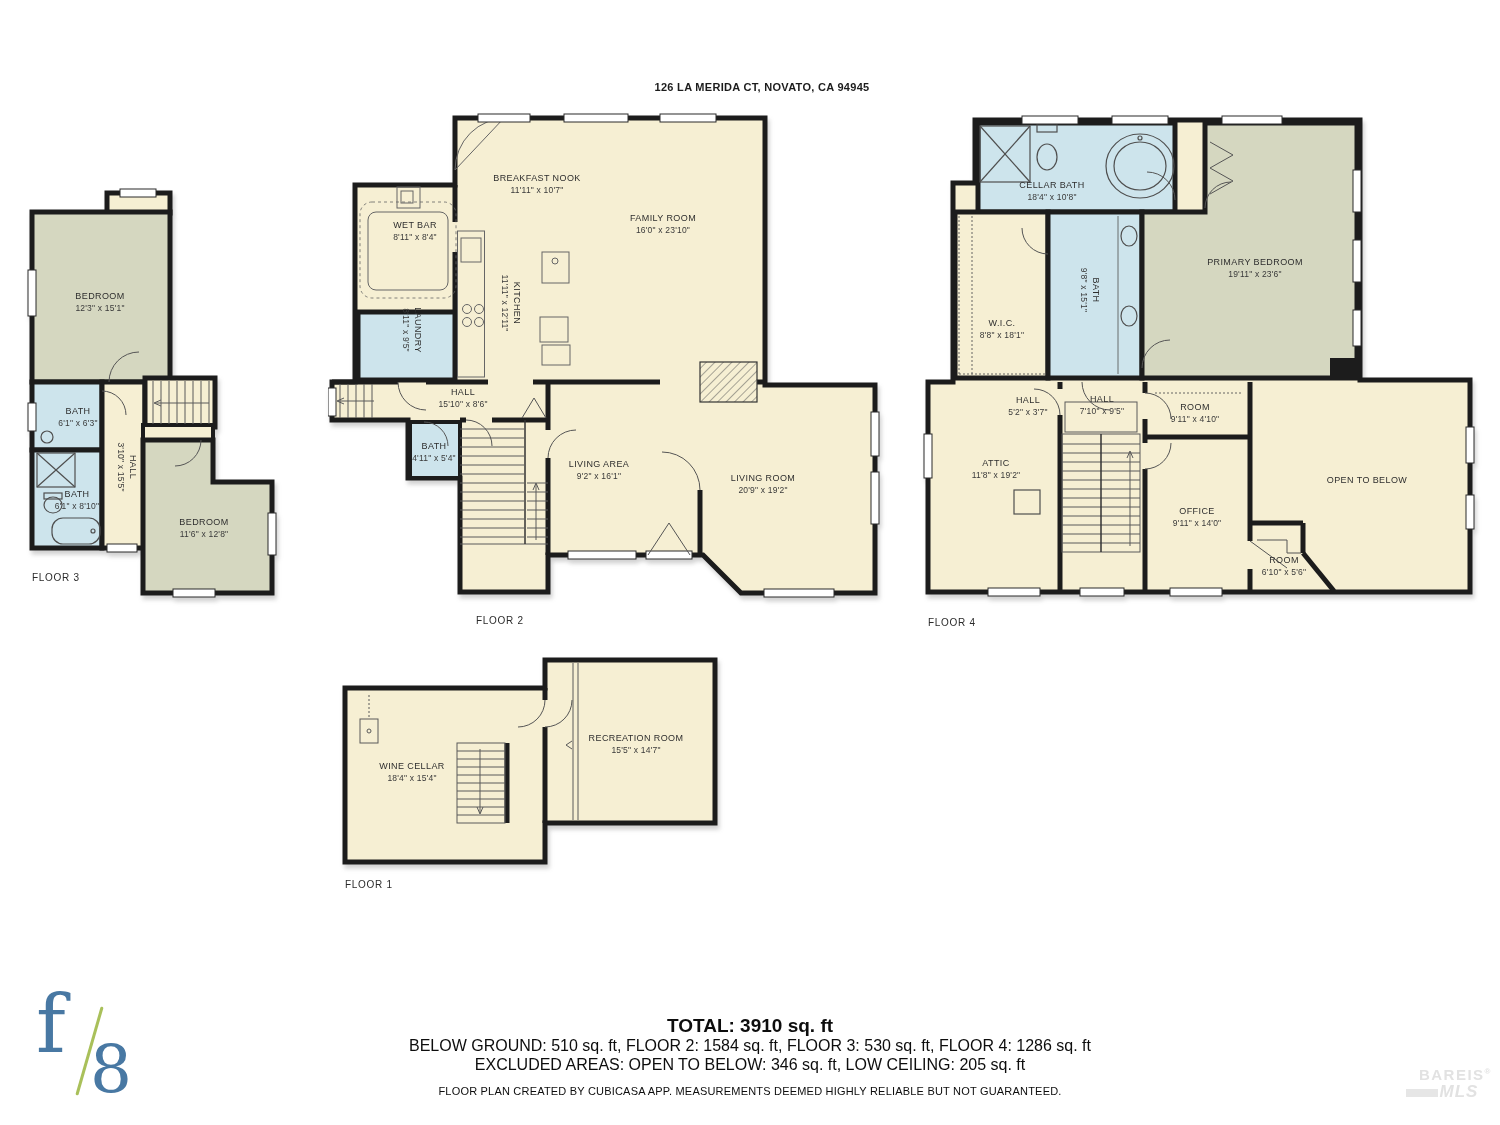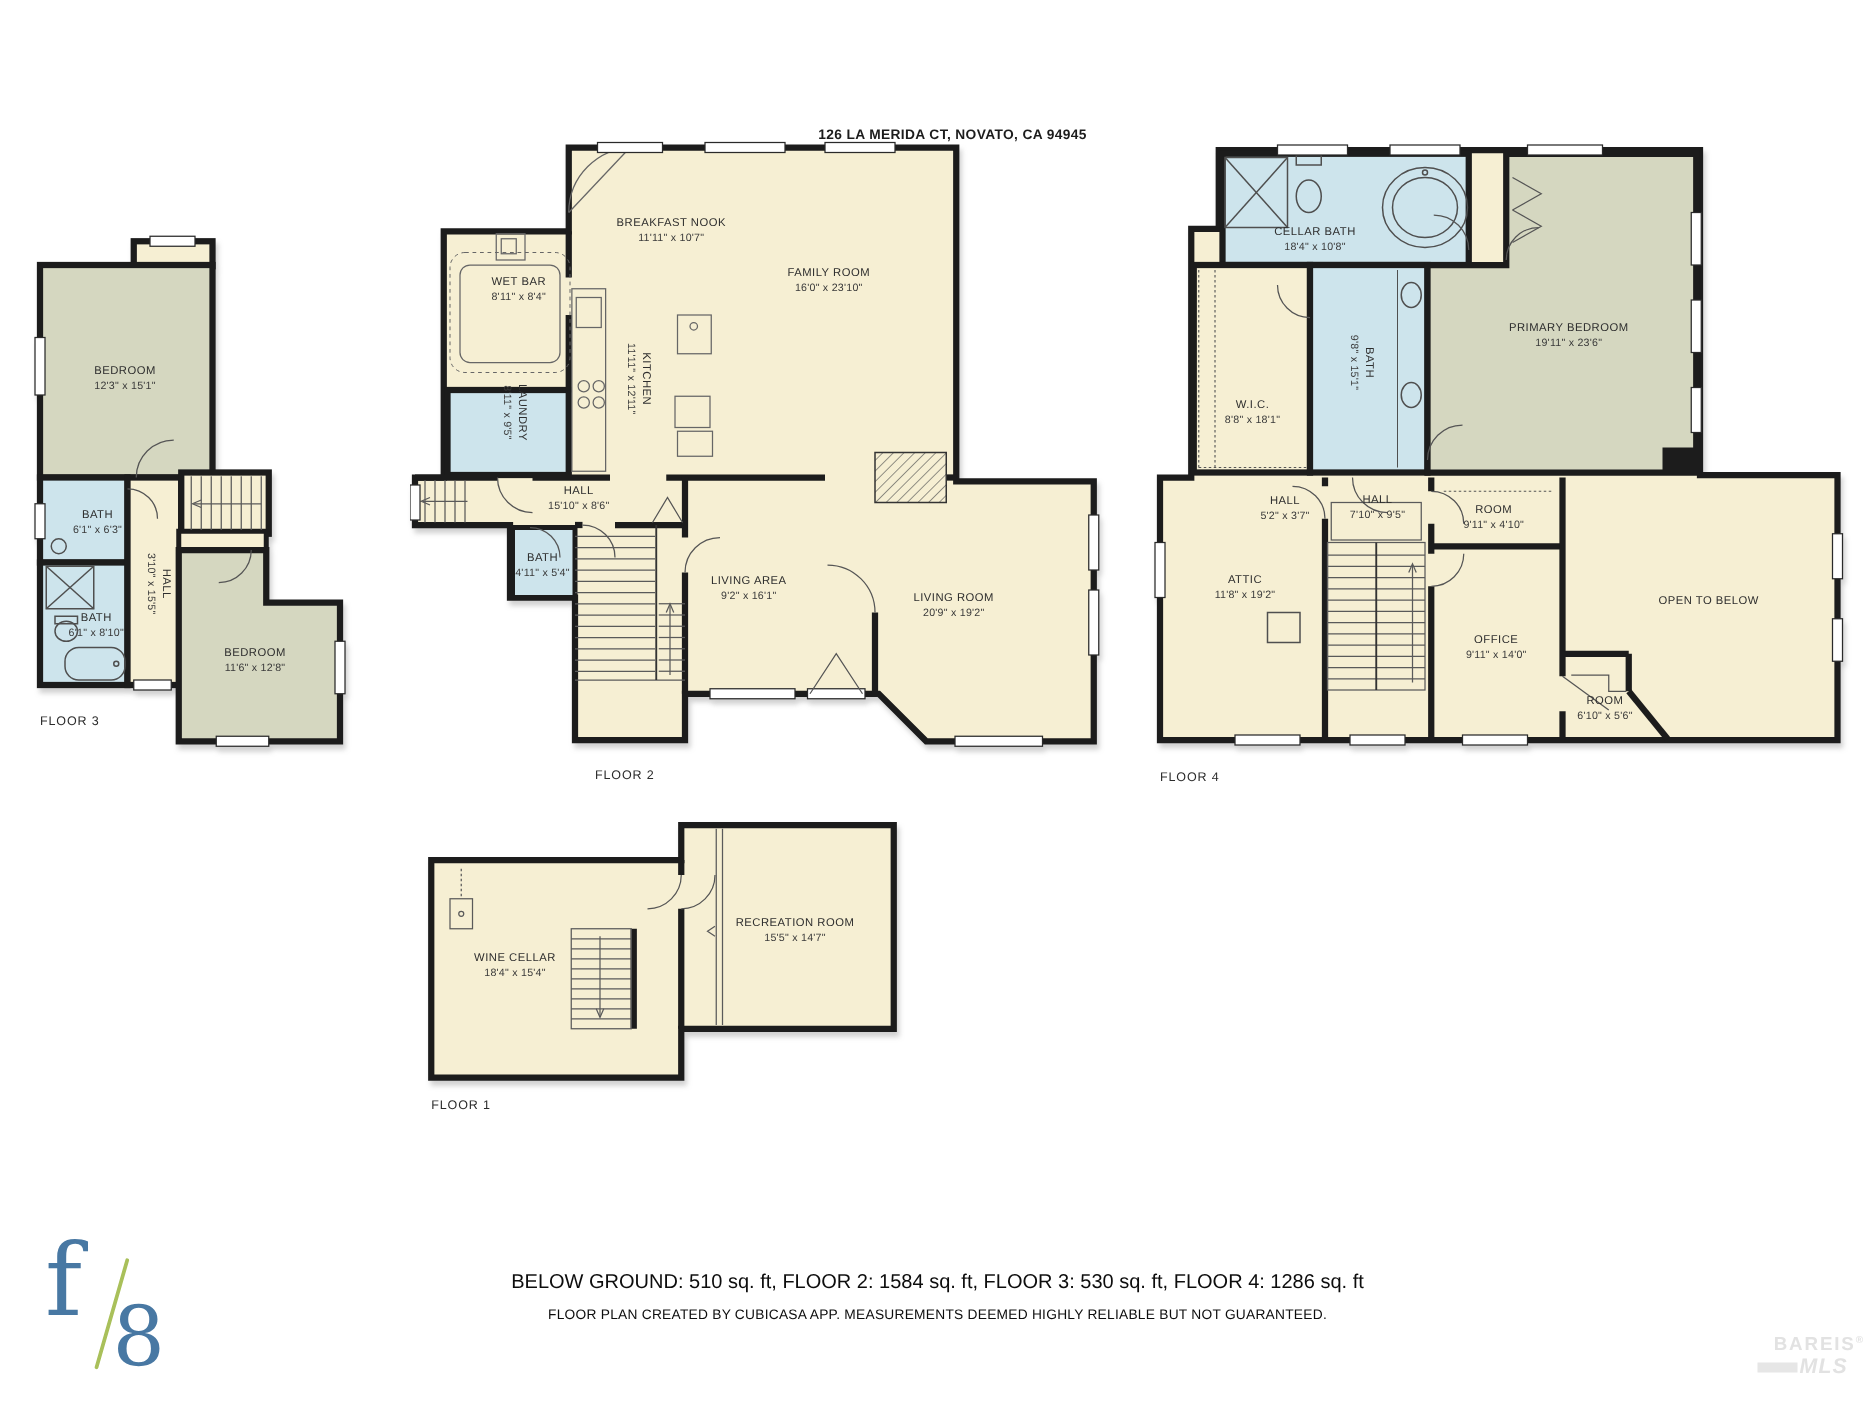--- a/index.html
+++ b/index.html
@@ -7,21 +7,21 @@
        font-family:"Liberation Sans",sans-serif;}
   #canvas{position:absolute;inset:0;width:1500px;height:1125px;}
   .plan{position:absolute;filter:drop-shadow(2px 4px 2px rgba(90,90,90,.28));}
   .rlabel{position:absolute;transform:translate(-50%,-50%);text-align:center;
           white-space:nowrap;color:#2e2e2e;line-height:12px;}
   .rlabel.rot{transform:translate(-50%,-50%) rotate(90deg);}
   .rname{font-size:9px;letter-spacing:.4px;}
   .rdims{font-size:8.5px;letter-spacing:.2px;color:#3a3a3a;}
   .flabel{position:absolute;font-size:10px;letter-spacing:.7px;color:#2b2b2b;}
   .address{position:absolute;left:762px;top:81px;transform:translateX(-50%);
-           font-size:11px;font-weight:600;letter-spacing:.3px;color:#1c1c1c;white-space:nowrap;margin-top:21px;}
+           font-size:11px;font-weight:600;letter-spacing:.3px;color:#1c1c1c;white-space:nowrap;}
   .summary{position:absolute;left:0;right:0;top:1016px;text-align:center;color:#0d0d0d;}
   .summary .total{font-size:19px;font-weight:700;line-height:20px;}
   .summary .sline{font-size:16px;line-height:19px;}
   .summary .disclaimer{font-size:11px;margin-top:11px;letter-spacing:.2px;}
   .f8{position:absolute;left:30px;top:985px;width:110px;height:130px;}
   .f8 .glyph-f{position:absolute;left:6px;top:0;font-family:"DejaVu Serif",serif;
                font-size:80px;line-height:80px;color:#4878a3;}
   .f8 .glyph-slash{position:absolute;left:58px;top:20px;width:3px;height:92px;
                    background:#a9c05a;transform:rotate(16deg);border-radius:2px;}
   .f8 .glyph-8{position:absolute;left:60px;top:52px;font-family:"DejaVu Serif",serif;
@@ -430,21 +430,23 @@
     <div class="rname">WINE CELLAR</div>
     <div class="rdims">18'4" x 15'4"</div>
   </div>
   <div class="rlabel" style="left:636px;top:744px">
     <div class="rname">RECREATION ROOM</div>
     <div class="rdims">15'5" x 14'7"</div>
   </div>
   <div class="flabel" style="left:345px;top:879px">FLOOR 1</div>
 
   <div class="summary">
+    <div class="total">TOTAL: 3910 sq. ft</div>
     <div class="sline">BELOW GROUND: 510 sq. ft, FLOOR 2: 1584 sq. ft, FLOOR 3: 530 sq. ft, FLOOR 4: 1286 sq. ft</div>
+    <div class="sline">EXCLUDED AREAS: OPEN TO BELOW: 346 sq. ft, LOW CEILING: 205 sq. ft</div>
     <div class="disclaimer">FLOOR PLAN CREATED BY CUBICASA APP. MEASUREMENTS DEEMED HIGHLY RELIABLE BUT NOT GUARANTEED.</div>
   </div>
 
   <div class="f8">
     <span class="glyph-f">f</span>
     <span class="glyph-slash"></span>
     <span class="glyph-8">8</span>
   </div>
 
   <div class="bareis">

